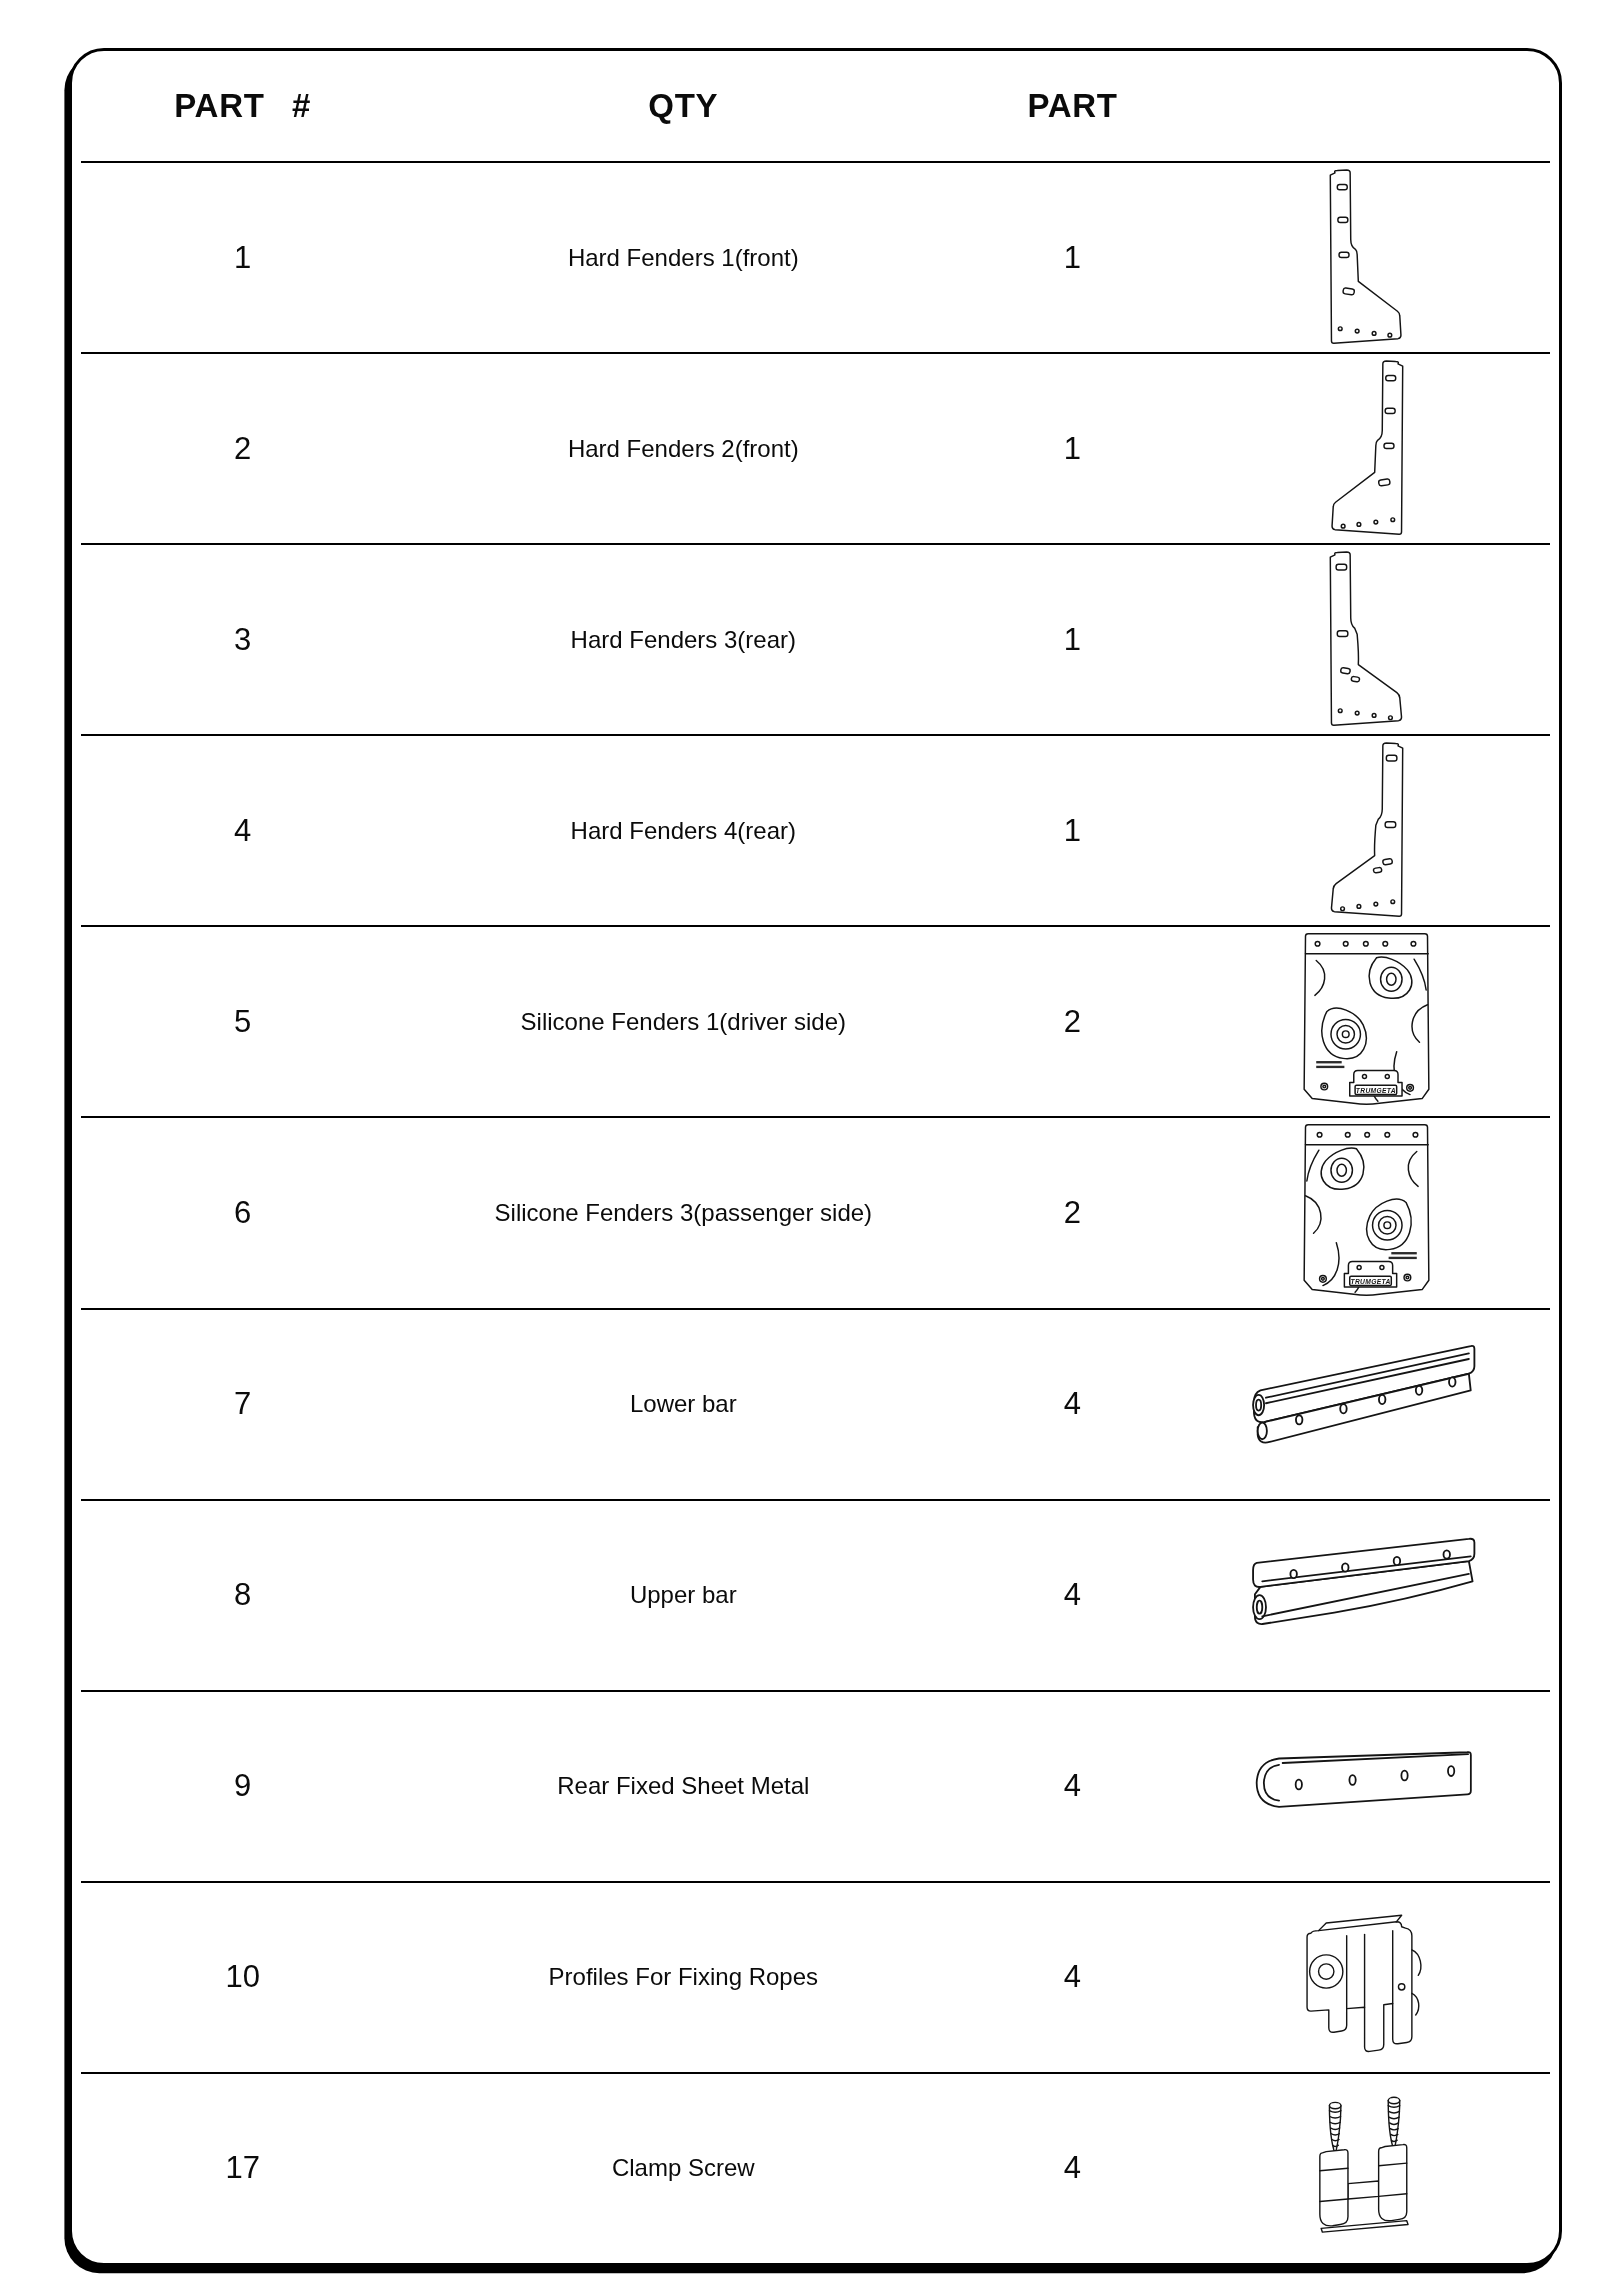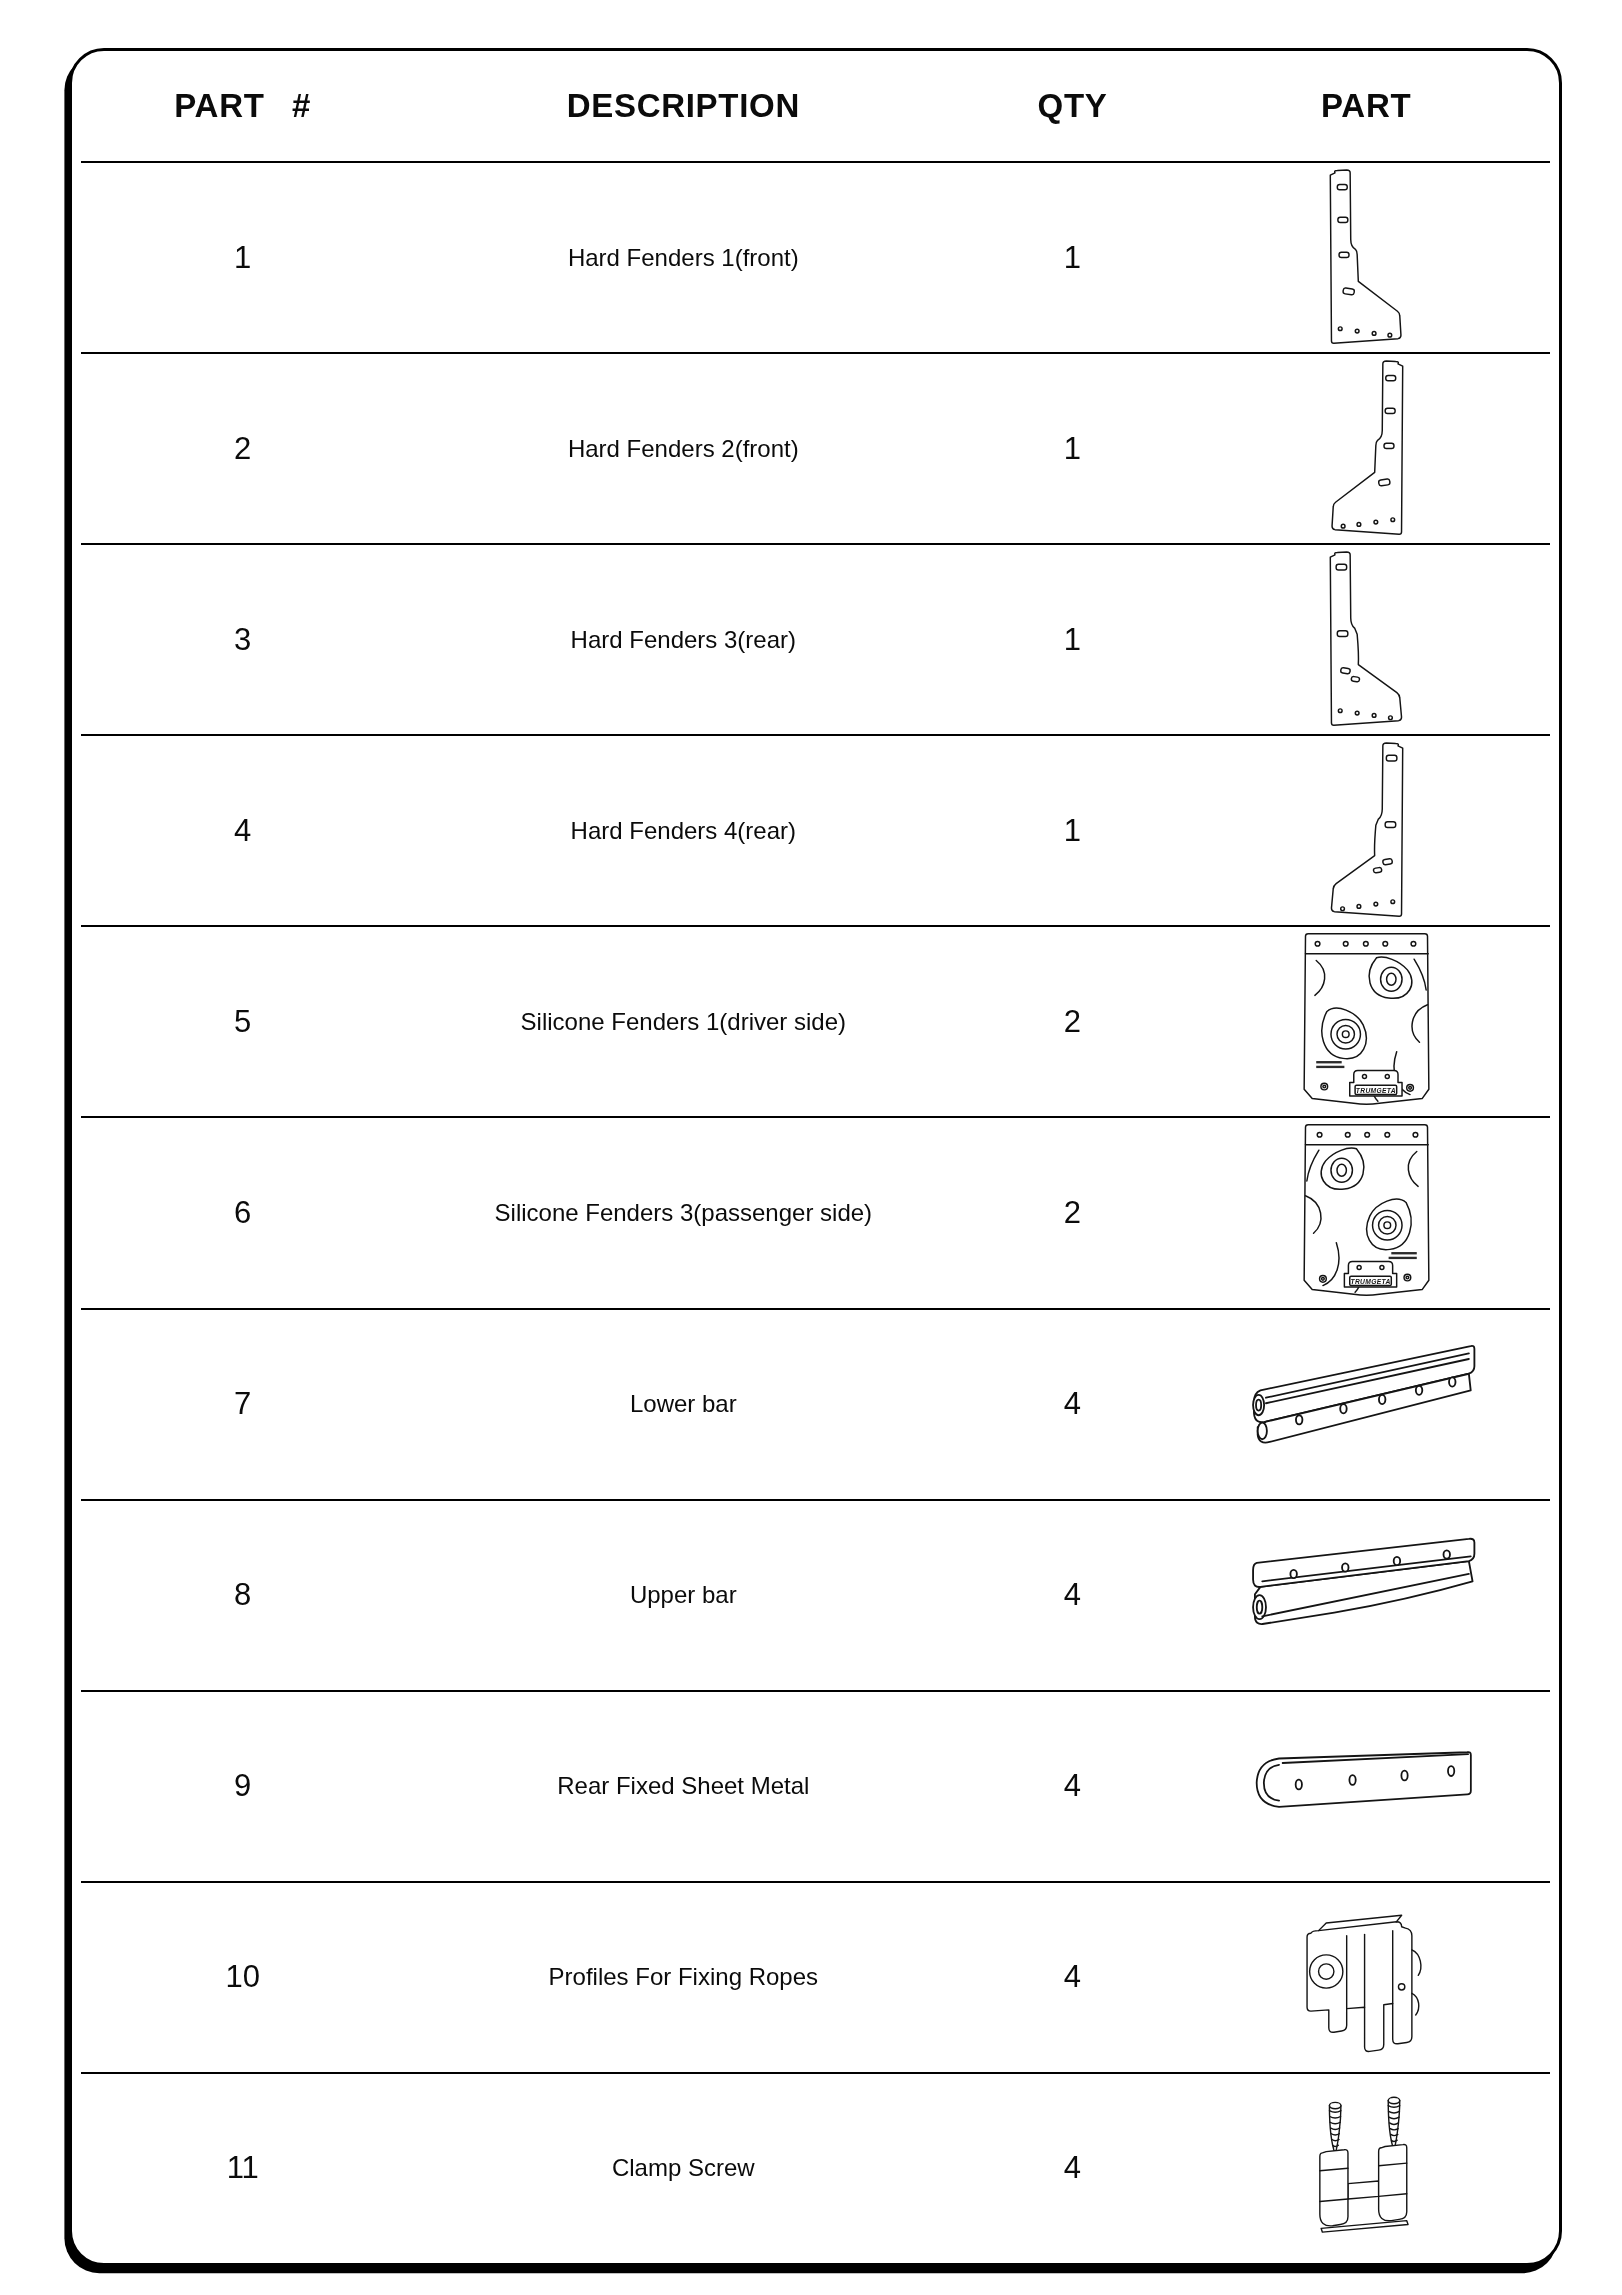--- a/index.html
+++ b/index.html
@@ -52,21 +52,20 @@
   .icon svg{ display:block; max-height:181px; }
 </style>
 </head>
 <body>
 
 <div class="sheet">
   <div class="parts-table">
 
     <div class="thead">
       <div class="th"><span>PART</span><span class="hash">#</span></div>
-      <div class="th">DESCRIPTION</div>
       <div class="th">QTY</div>
       <div class="th">PART</div>
     </div>
 
   <div class="row">
         <div class="cell part-no">1</div>
         <div class="cell desc">Hard Fenders 1(front)</div>
         <div class="cell qty">1</div>
         <div class="cell item">
           <span class="icon">
@@ -327,21 +326,21 @@
                 <circle cx="52" cy="126" r="12"></circle>
                 <circle cx="170" cy="150" r="5"></circle>
                 <path d="M186,92 C200,98 204,120 196,132" fill="none"></path>
                 <path d="M186,160 C198,166 200,184 192,194" fill="none"></path>
               </g>
             </svg>
           </span>
         </div>
       </div>
       <div class="row">
-        <div class="cell part-no">11</div>
+        <div class="cell part-no">17</div>
         <div class="cell desc">Clamp Screw</div>
         <div class="cell qty">4</div>
         <div class="cell item">
           <span class="icon">
             <svg width="147" viewBox="0 0 230 250" xmlns="http://www.w3.org/2000/svg">
               <g fill="#fff" stroke="#141414" stroke-width="2.2" stroke-linejoin="round" stroke-linecap="round">
                 <path d="M86,148 L134,144 L134,168 L86,172 Z"></path>
                 <path d="M44,218 L178,206 L180,212 L46,224 Z"></path>
                 <path d="M57,26 C57,54 60,86 66,102 C70,88 75,54 75,26"></path>
                 <ellipse cx="66" cy="26" rx="9" ry="5"></ellipse>

